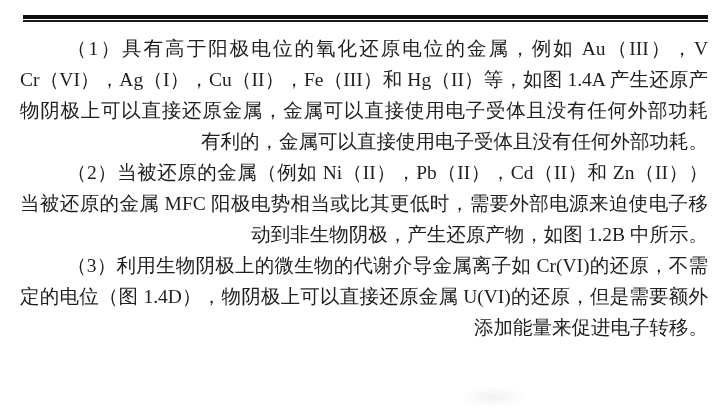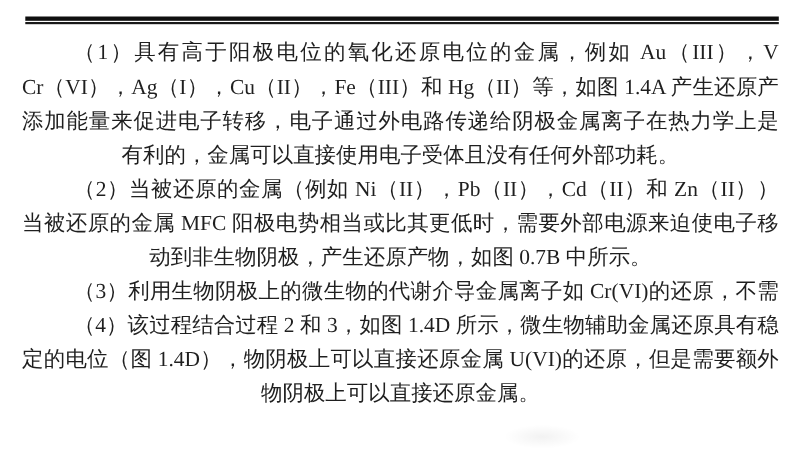--- a/index.html
+++ b/index.html
@@ -38,21 +38,21 @@
     left: 20px;
     top: 33px;
     width: 688px;
     font-size: 19.5px;
     line-height: 31px;
     color: #1f1f1f;
   }
   .ln {
     height: 31px;
     overflow: hidden;
-    text-align: center;
+    text-align: right;
     white-space: normal;
   }
   .ln.j {
     text-align: justify;
     text-align-last: justify;
   }
   .ln.indent {
     text-indent: 47px;
   }
   .smudge {
@@ -74,37 +74,36 @@
     <div class="thick"></div>
     <div class="gap"></div>
     <div class="thin"></div>
   </div>
 
   <div class="doc-body">
 
     <div>
       <div class="ln j indent">（1）具有高于阳极电位的氧化还原电位的金属，例如 Au（III），V（V），</div>
       <div class="ln j">Cr（VI），Ag（I），Cu（II），Fe（III）和 Hg（II）等，如图 1.4A 产生还原产物</div>
-      <div class="ln j">添加能量来促进电子转移，电子通过外电路传递给阴极金属离子在热力学上是</div>
+      <div class="ln j">物阴极上可以直接还原金属，金属可以直接使用电子受体且没有任何外部功耗</div>
       <div class="ln">有利的，金属可以直接使用电子受体且没有任何外部功耗。</div>
     </div>
 
     <div>
       <div class="ln j indent">（2）当被还原的金属（例如 Ni（II），Pb（II），Cd（II）和 Zn（II））的</div>
       <div class="ln j">当被还原的金属 MFC 阳极电势相当或比其更低时，需要外部电源来迫使电子移</div>
-      <div class="ln">动到非生物阴极，产生还原产物，如图 0.7B 中所示。</div>
+      <div class="ln">动到非生物阴极，产生还原产物，如图 1.2B 中所示。</div>
     </div>
 
     <div>
       <div class="ln j indent">（3）利用生物阴极上的微生物的代谢介导金属离子如 Cr(VI)的还原，不需要</div>
     </div>
 
     <div>
-      <div class="ln j indent">（4）该过程结合过程 2 和 3，如图 1.4D 所示，微生物辅助金属还原具有稳</div>
       <div class="ln j">定的电位（图 1.4D），物阴极上可以直接还原金属 U(VI)的还原，但是需要额外</div>
-      <div class="ln">物阴极上可以直接还原金属。</div>
+      <div class="ln">添加能量来促进电子转移。</div>
     </div>
 
   </div>
 
   <div class="smudge"></div>
 
 </div>
 
 </body></html>

